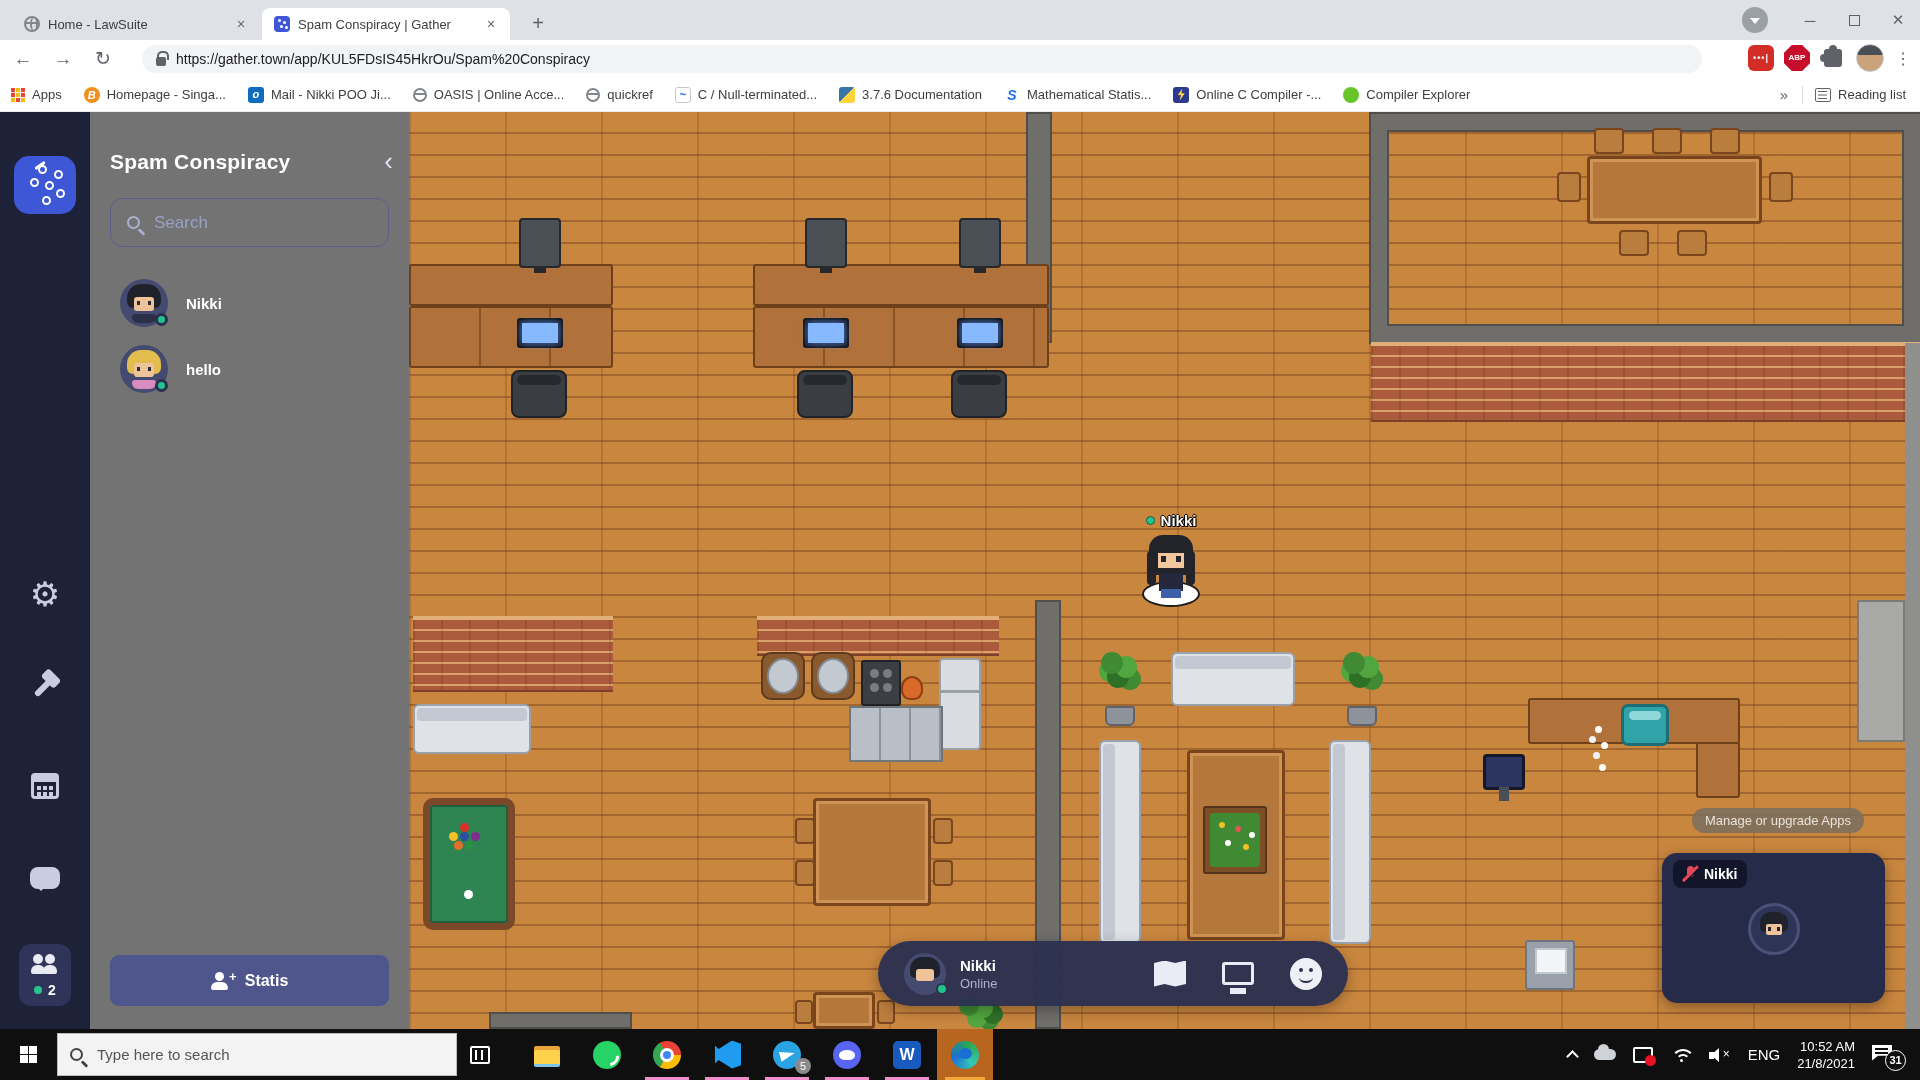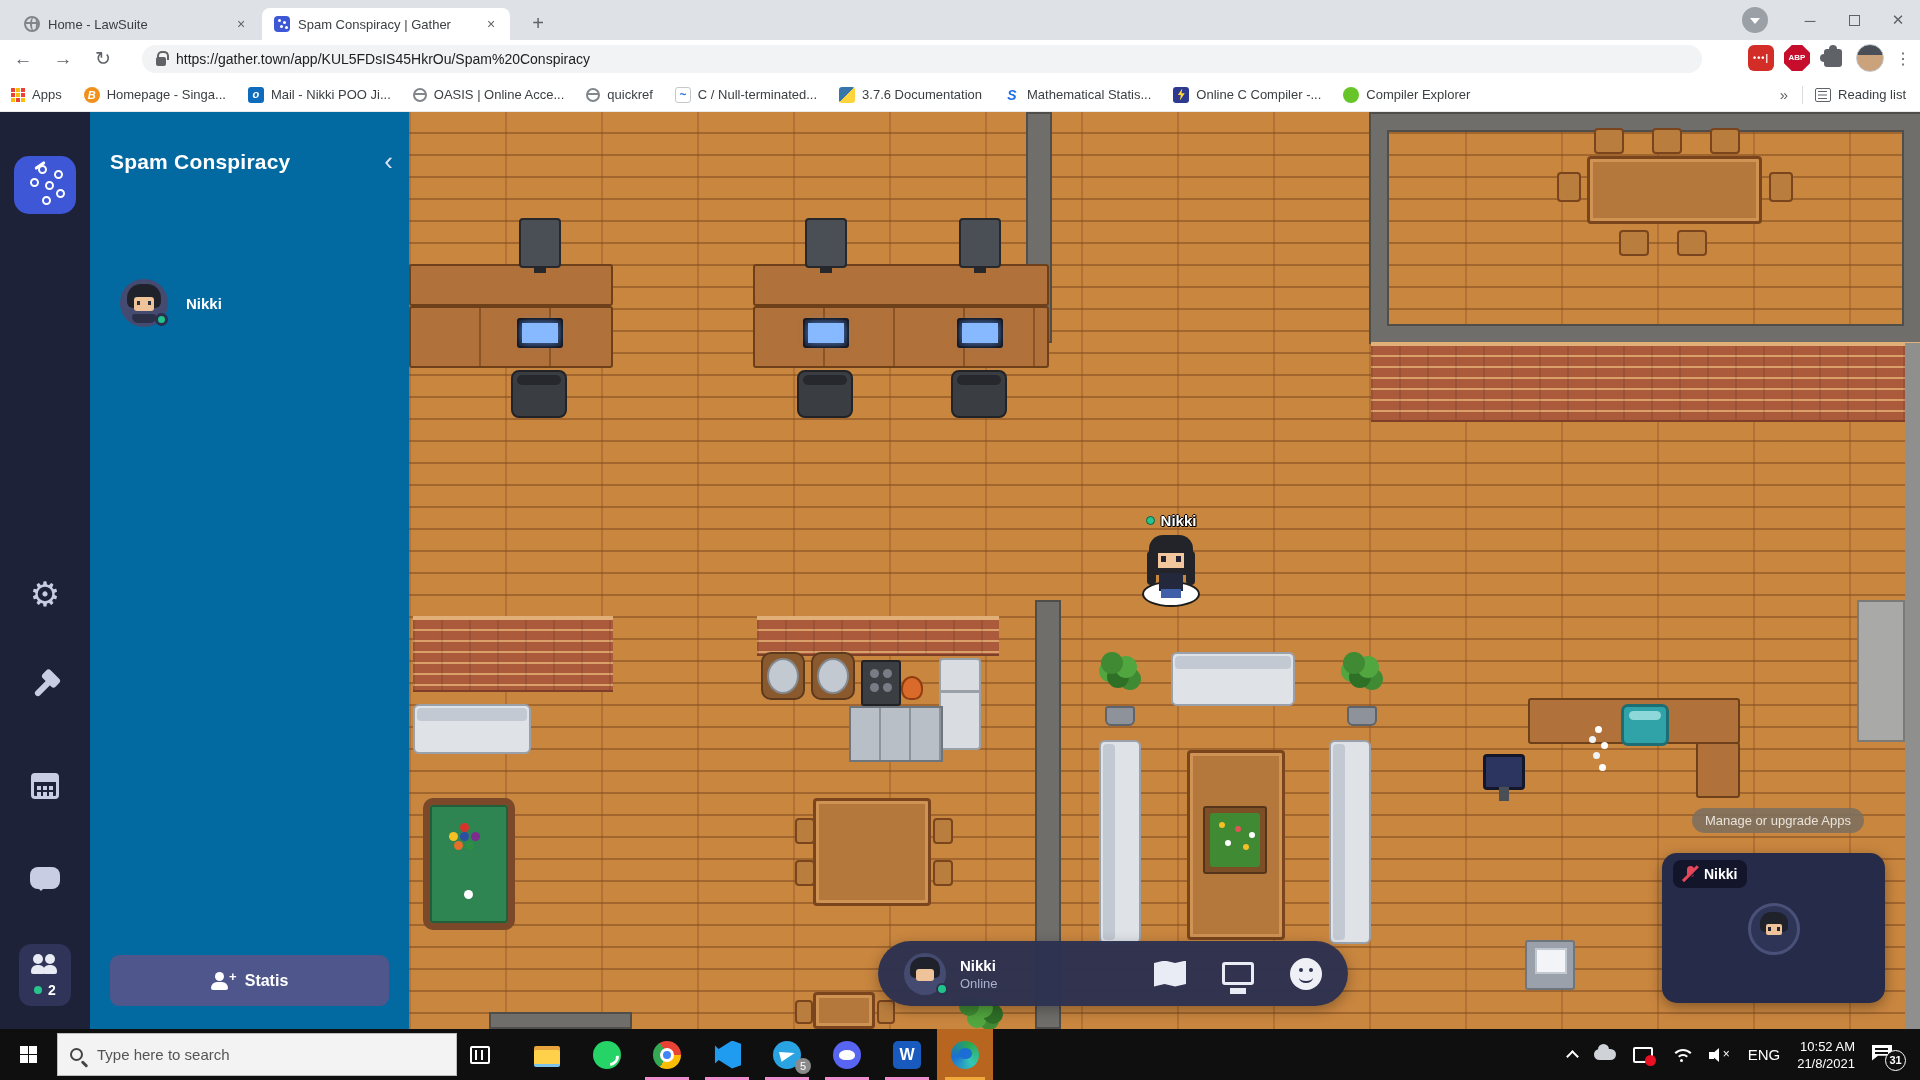--- a/index.html
+++ b/index.html
@@ -109,21 +109,21 @@
   .peoplebox{position:absolute;left:19px;top:832px;width:52px;height:62px;background:#2f3458;border-radius:12px;}
   .ppl{position:absolute;left:12px;top:10px;width:30px;height:24px;}
   .ppl::before{content:"";position:absolute;left:2px;top:0;width:10px;height:10px;border-radius:50%;
     background:#e8eaf4;box-shadow:12px 0 0 #e8eaf4;}
   .ppl::after{content:"";position:absolute;left:0;top:11px;width:14px;height:9px;border-radius:6px 6px 2px 2px;
     background:#e8eaf4;box-shadow:12px 0 0 #e8eaf4;}
   .countrow{position:absolute;left:0;top:38px;width:52px;display:flex;align-items:center;justify-content:center;gap:6px;
     color:#fff;font-size:14px;font-weight:bold;}
   .gdot{width:8px;height:8px;border-radius:50%;background:#27c48d;}
 
-  .panel{position:absolute;left:90px;top:112px;width:319px;height:917px;background:#0369a1;}
+  .panel{position:absolute;left:90px;top:112px;width:319px;height:917px;background:#737373;}
   .panel-title{position:absolute;left:20px;top:38px;font-size:21px;font-weight:bold;color:#fff;letter-spacing:.2px;}
   .collapse{position:absolute;right:16px;top:34px;color:#dfe2f2;font-size:26px;}
   .searchbox{position:absolute;left:20px;top:86px;width:279px;height:49px;border:1px solid #5a5f8a;
     border-radius:12px;display:flex;align-items:center;padding:0 16px;gap:12px;}
   .mag{width:13px;height:13px;border:2.5px solid #aab0cf;border-radius:50%;position:relative;flex:none;}
   .mag::after{content:"";position:absolute;left:11px;top:10px;width:3px;height:8px;background:#aab0cf;
     border-radius:2px;transform:rotate(-45deg);}
   .searchbox input{background:transparent;border:none;outline:none;color:#e6e8f4;font-size:17px;width:200px;
     font-family:"Liberation Sans",sans-serif;}
   .searchbox input::placeholder{color:#9aa0c4;opacity:1;}
@@ -451,29 +451,42 @@
       <span class="countrow">
         <span class="gdot"></span>
         <span>2</span>
       </span>
     </div>
   </div>
 
   <div class="panel">
     <div class="panel-title">Spam Conspiracy</div>
     <div class="collapse">‹</div>
+    <div class="searchbox">
+      <span class="mag"></span>
+      <input placeholder="Search" style="">
+    </div>
     <div class="members" id="members">
         <div class="memrow">
           <div class="avatar">
             <span class="hair"></span>
             <span class="face"></span>
             <span class="shirt"></span>
             <span class="status"></span>
           </div>
           <span class="memname">Nikki</span>
+        </div>
+        <div class="memrow">
+          <div class="avatar av-blonde">
+            <span class="hair"></span>
+            <span class="face"></span>
+            <span class="shirt"></span>
+            <span class="status"></span>
+          </div>
+          <span class="memname">hello</span>
         </div>
       </div>
     <div class="invitebtn">
       <span class="inv-ico">
           <span class="inv-plus">+</span>
         </span>
       <span>Statis</span>
     </div>
   </div>
 

